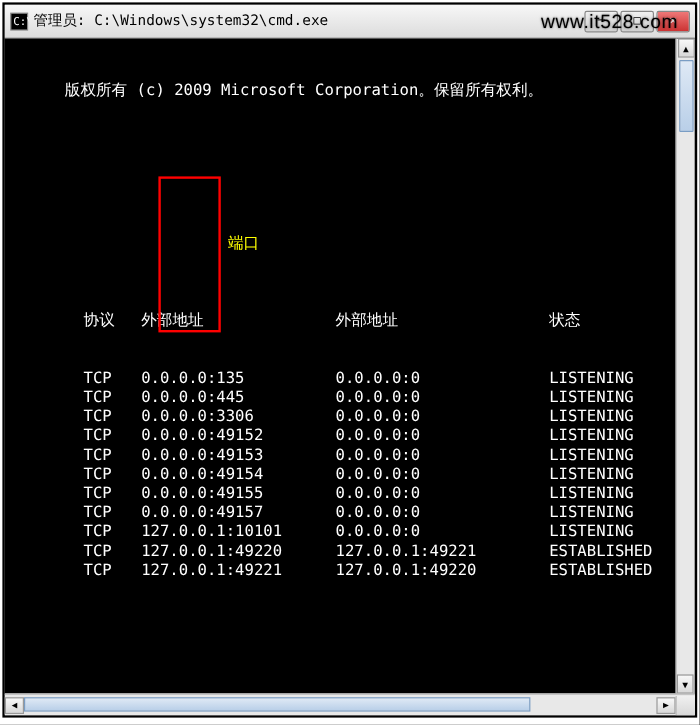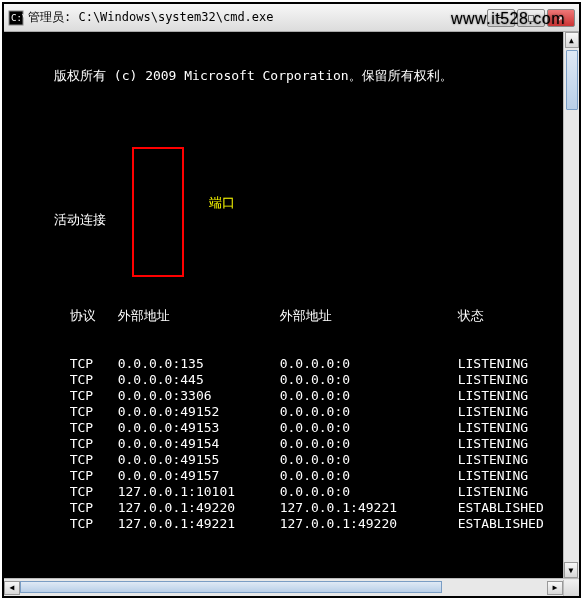--- a/index.html
+++ b/index.html
@@ -91,21 +91,20 @@
     pointer-events: none;
     z-index: 20;
   }
   .port-label {
     position: absolute;
     color: #ff0;
     font-size: 13px;
     font-family: "SimSun",sans-serif;
     z-index: 21;
     pointer-events: none;
-    margin-left: 19px;
   }
   
   .vscroll {
     position: absolute;
     right: 0; top: 0;
     width: 16px; height: 100%;
     background: #e8e8e8;
     border-left: 1px solid #bbb;
   }
   .vscroll .sbtn {
@@ -170,21 +169,20 @@
       <div class="win-btn">□</div>
       <div class="win-btn close">✕</div>
     </div>
   </div>
 
   <div class="terminal-wrap">
     <div class="terminal" id="term-content">
       <span class="copyright-line">版权所有 (c) 2009 Microsoft Corporation。保留所有权利。</span>
       <span class="blank-line"> </span>
       <span class="blank-line"> </span>
-      <span class="section-title">活动连接</span>
       <span class="blank-line"> </span>
       <div class="headers-row">  <span class="col-proto">协议</span><span class="col-local">外部地址</span><span class="col-foreign">外部地址</span><span class="col-state">状态</span></div>
       <div id="conn-rows"><div class="conn-row">  <span class="col-proto">TCP</span><span class="col-local">0.0.0.0:135</span><span class="col-foreign">0.0.0.0:0</span><span class="col-state">LISTENING</span></div><div class="conn-row">  <span class="col-proto">TCP</span><span class="col-local">0.0.0.0:445</span><span class="col-foreign">0.0.0.0:0</span><span class="col-state">LISTENING</span></div><div class="conn-row">  <span class="col-proto">TCP</span><span class="col-local">0.0.0.0:3306</span><span class="col-foreign">0.0.0.0:0</span><span class="col-state">LISTENING</span></div><div class="conn-row">  <span class="col-proto">TCP</span><span class="col-local">0.0.0.0:49152</span><span class="col-foreign">0.0.0.0:0</span><span class="col-state">LISTENING</span></div><div class="conn-row">  <span class="col-proto">TCP</span><span class="col-local">0.0.0.0:49153</span><span class="col-foreign">0.0.0.0:0</span><span class="col-state">LISTENING</span></div><div class="conn-row">  <span class="col-proto">TCP</span><span class="col-local">0.0.0.0:49154</span><span class="col-foreign">0.0.0.0:0</span><span class="col-state">LISTENING</span></div><div class="conn-row">  <span class="col-proto">TCP</span><span class="col-local">0.0.0.0:49155</span><span class="col-foreign">0.0.0.0:0</span><span class="col-state">LISTENING</span></div><div class="conn-row">  <span class="col-proto">TCP</span><span class="col-local">0.0.0.0:49157</span><span class="col-foreign">0.0.0.0:0</span><span class="col-state">LISTENING</span></div><div class="conn-row">  <span class="col-proto">TCP</span><span class="col-local">127.0.0.1:10101</span><span class="col-foreign">0.0.0.0:0</span><span class="col-state">LISTENING</span></div><div class="conn-row">  <span class="col-proto">TCP</span><span class="col-local">127.0.0.1:49220</span><span class="col-foreign">127.0.0.1:49221</span><span class="col-state">ESTABLISHED</span></div><div class="conn-row">  <span class="col-proto">TCP</span><span class="col-local">127.0.0.1:49221</span><span class="col-foreign">127.0.0.1:49220</span><span class="col-state">ESTABLISHED</span></div></div>
     </div>
 
     <div class="port-box" style="left:128px; top:115px; width:52px; height:130px;"></div>
     <div class="port-label" style="left:186px; top:162px;">端口</div>
 
     <div class="vscroll">
       <div class="sbtn">▲</div>

